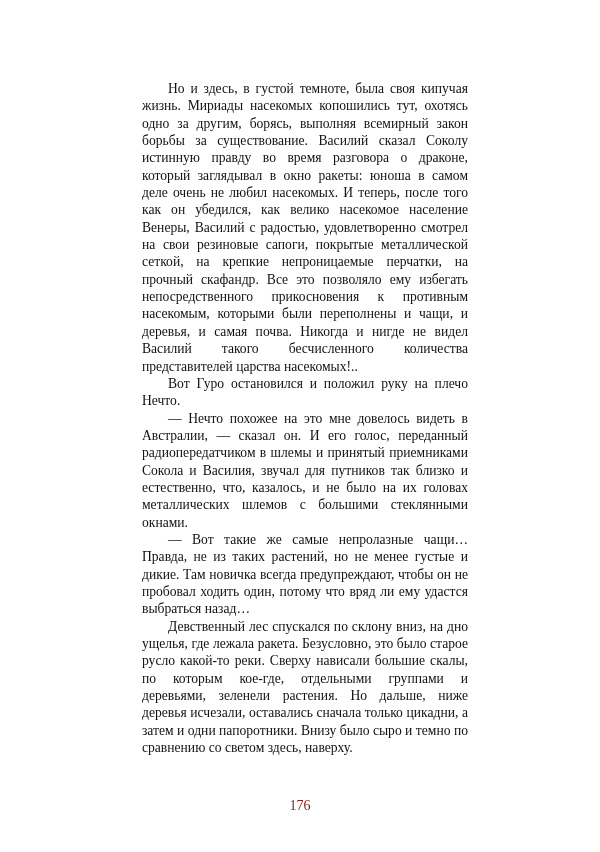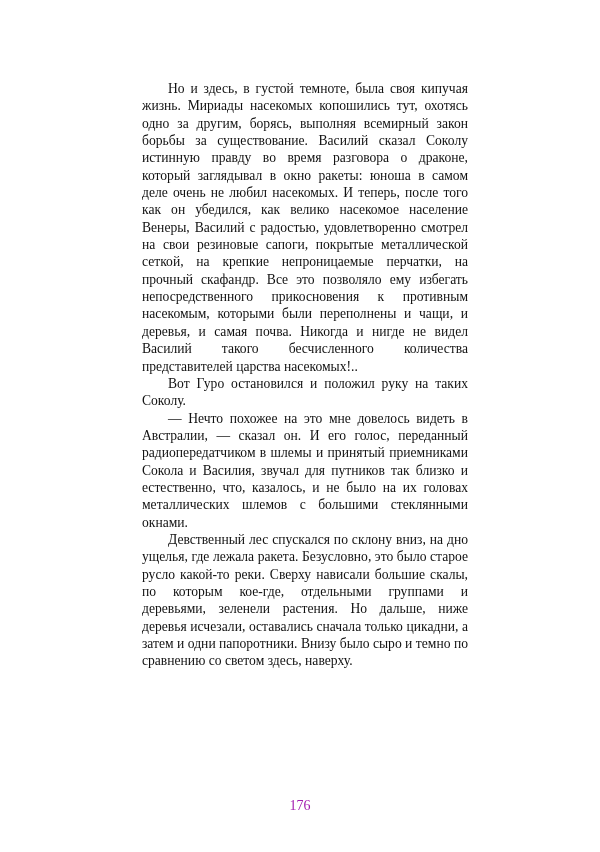--- a/index.html
+++ b/index.html
@@ -40,28 +40,29 @@
   }
   .page-number {
     position: absolute;
     left: 0;
     top: 797px;
     width: 600px;
     text-align: center;
     font-size: 14px;
     line-height: 18px;
     font-family: "Liberation Serif", "DejaVu Serif", serif;
-    color: #a21caf;
+    color: #7f1d1d;
   }
 </style>
 </head>
 <body>
 
 <div class="page">
   <div class="text-block">
     <p class="para">Но и здесь, в густой темноте, была своя кипучая жизнь. Мириады насекомых копошились тут, охотясь одно за другим, борясь, выполняя всемирный закон борьбы за существование. Василий сказал Соколу истинную правду во время разговора о драконе, который заглядывал в окно ракеты: юноша в самом деле очень не любил насекомых. И теперь, после того как он убедился, как велико насекомое население Венеры, Василий с радостью, удовлетворенно смотрел на свои резиновые сапоги, покрытые металлической сеткой, на крепкие непроницаемые перчатки, на прочный скафандр. Все это позволяло ему избегать непосредственного прикосновения к противным насекомым, которыми были переполнены и чащи, и деревья, и самая почва. Никогда и нигде не видел Василий такого бесчисленного количества представителей царства насекомых!..</p>
-    <p class="para">Вот Гуро остановился и положил руку на таких Соколу.</p>
+    <p class="para">Вот Гуро остановился и положил руку на плечо Нечто.</p>
     <p class="para">— Нечто похожее на это мне довелось видеть в Австралии, — сказал он. И его голос, переданный радиопередатчиком в шлемы и принятый приемниками Сокола и Василия, звучал для путников так близко и естественно, что, казалось, и не было на их головах металлических шлемов с большими стеклянными окнами.</p>
+    <p class="para">— Вот такие же самые непролазные чащи… Правда, не из таких растений, но не менее густые и дикие. Там новичка всегда предупреждают, чтобы он не пробовал ходить один, потому что вряд ли ему удастся выбраться назад…</p>
     <p class="para">Девственный лес спускался по склону вниз, на дно ущелья, где лежала ракета. Безусловно, это было старое русло какой-то реки. Сверху нависали большие скалы, по которым кое-где, отдельными группами и деревьями, зеленели растения. Но дальше, ниже деревья исчезали, оставались сначала только цикадни, а затем и одни папоротники. Внизу было сыро и темно по сравнению со светом здесь, наверху.</p>
 
   </div>
   <div class="page-number">176</div>
 </div>
 
 </body></html>

